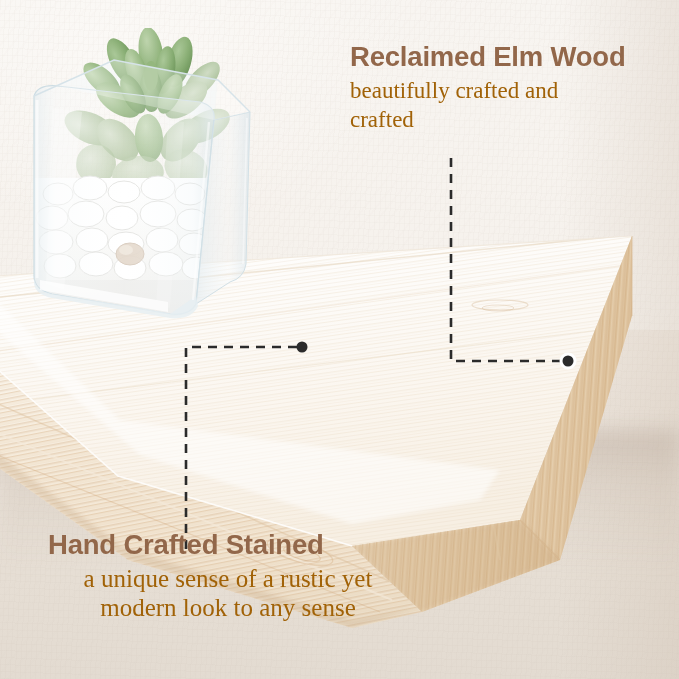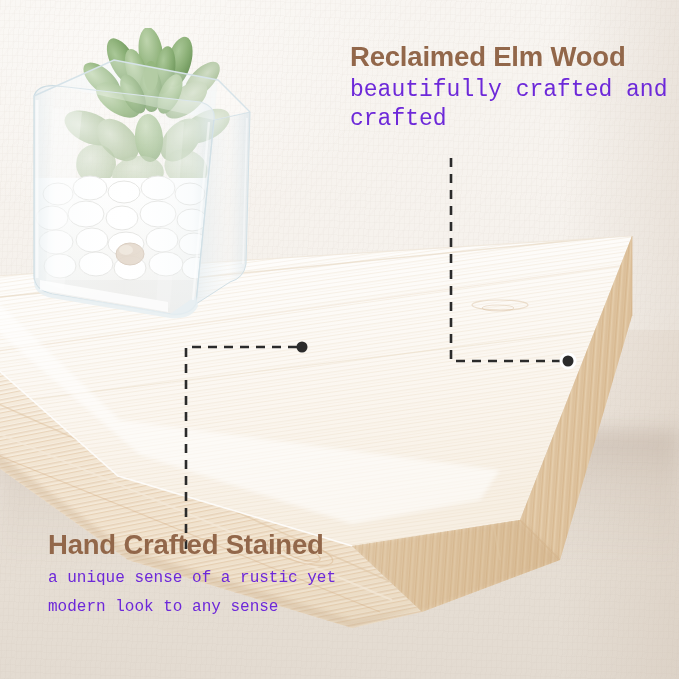--- a/index.html
+++ b/index.html
@@ -63,32 +63,32 @@
   
   .callout-text { position:absolute; }
   .callout-title {
     font-family:"Liberation Sans", sans-serif;
     font-weight:700;
     color:#92674a;
     letter-spacing:-.2px;
     white-space:nowrap;
   }
   .callout-body {
-    font-family:Liberation Mono, monospace;
+    font-family:Liberation Serif, serif;
     font-weight:400;
-    color:#6d28d9;
+    color:#a16207;
   }
 
   #block-top      { left:350px; top:40px;  width:325px; }
   #block-top .callout-title { font-size:27.5px; line-height:33px; }
   #block-top .callout-body  { font-size:23px;  line-height:29px; margin-top:3px; }
 
   #block-bottom   { left:48px;  top:528px; width:360px; }
   #block-bottom .callout-title { font-size:27.5px; line-height:33px; }
-  #block-bottom .callout-body  { font-size:16px;  line-height:29px; margin-top:3px; }
+  #block-bottom .callout-body  { font-size:25px;  line-height:29px; margin-top:3px;text-align:center; }
 </style>
 </head>
 <body>
 
 <div id="scene">
 
   <div class="wall-upper"></div>
   <div class="wall-lower"></div>
   <div class="wall-texture"></div>
   <div class="wall-right-shade"></div>

